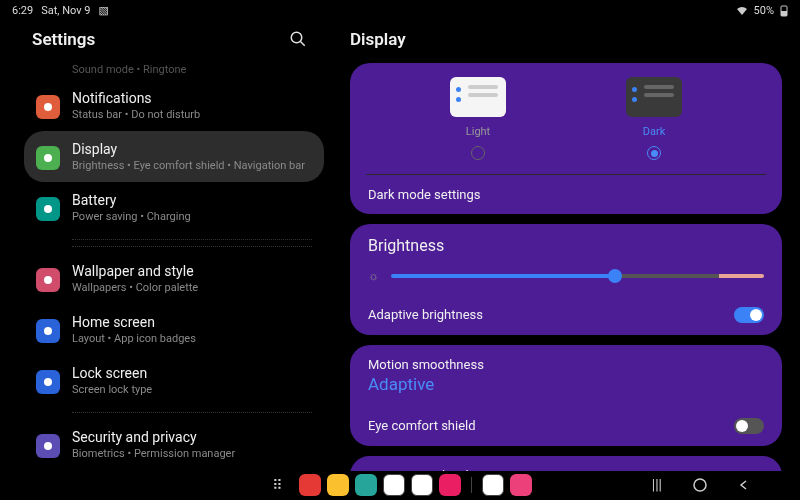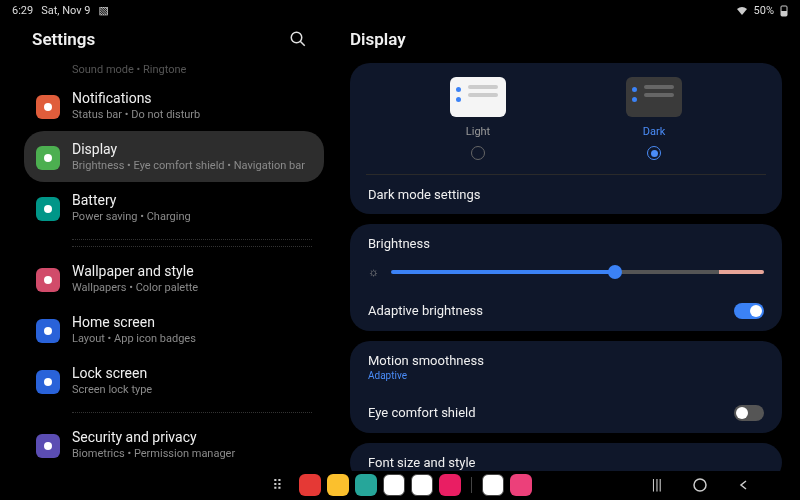--- a/index.html
+++ b/index.html
@@ -15,43 +15,43 @@
 .settings-list{padding:0 6px 0 24px}
 .settings-item{display:flex;align-items:center;padding:10px 12px;border-radius:20px;gap:12px;cursor:pointer}
 .settings-item.selected{background:#2d2d2d}
 .item-icon{width:24px;height:24px;border-radius:6px;display:flex;align-items:center;justify-content:center;flex-shrink:0;margin-top:2px}
 .item-text{flex:1}
 .item-title{font-size:14px;color:#f0f0f0;margin-bottom:2px}
 .item-sub{font-size:11px;color:#8a8a8a}
 .divider{border:none;border-top:1px dotted #333;margin:6px 12px 6px 48px}
 .right-pane{flex:1;padding:0 8px 0 0;overflow:hidden}
 .right-title{font-size:17px;font-weight:600;padding:8px 0 14px 20px;color:#f0f0f0}
-.card{background:#0f172a;border-radius:20px;margin:0 10px 10px 20px;padding:0}
+.card{background:#4c1d95;border-radius:20px;margin:0 10px 10px 20px;padding:0}
 .theme-row{display:flex;justify-content:space-around;padding:14px 40px 6px}
 .theme-opt{display:flex;flex-direction:column;align-items:center;gap:8px;cursor:pointer}
 .preview{width:56px;height:40px;border-radius:6px;position:relative;padding:8px}
 .preview.light{background:#f5f5f5}
 .preview.dark{background:#3a3a3a}
 .preview-line{height:4px;border-radius:2px;margin-bottom:4px;margin-left:10px}
 .preview.light .preview-line{background:#ccc}
 .preview.dark .preview-line{background:#666}
 .preview-dot{position:absolute;width:5px;height:5px;border-radius:50%;background:#3b82f6;left:6px}
 .preview-dot.d1{top:10px}
 .preview-dot.d2{top:20px}
 .theme-label{font-size:11px}
 .theme-label.active{color:#4a8cf7;font-weight:400}
 .theme-label.inactive{color:#999}
 .radio{width:14px;height:14px;border-radius:50%;border:1.5px solid #666;display:flex;align-items:center;justify-content:center}
 .radio.checked{border-color:#4a8cf7}
 .radio.checked::after{content:'';width:7px;height:7px;border-radius:50%;background:#4a8cf7}
 .card-divider{border:none;border-top:1px solid #2a2a2a;margin:8px 16px 0}
 .card-row{padding:12px 18px;font-size:13px;color:#f0f0f0;display:flex;justify-content:space-between;align-items:flex-start;cursor:pointer}
-.card-row-sub{font-size:10px;color:#4a8cf7;margin-top:2px}
+.card-row-sub{font-size:17px;color:#4a8cf7;margin-top:2px}
 .bright-row{padding:12px 18px}
-.bright-title{font-size:13px;color:#f0f0f0;margin-bottom:14px}
+.bright-title{font-size:16px;color:#f0f0f0;margin-bottom:14px}
 .slider-row{display:flex;align-items:center;gap:12px}
 .bright-icon{color:#888;font-size:12px}
 .slider{flex:1;height:4px;background:linear-gradient(to right,#3b82f6 0%,#3b82f6 60%,#555 60%,#555 88%,#e8a598 88%);border-radius:2px;position:relative}
 .slider-thumb{position:absolute;width:14px;height:14px;background:#3b82f6;border-radius:50%;top:-5px;left:calc(60% - 7px)}
 .toggle{width:30px;height:16px;border-radius:8px;position:relative;cursor:pointer}
 .toggle.on{background:#3b82f6}
 .toggle.off{background:#555}
 .toggle-thumb{position:absolute;width:12px;height:12px;background:#fff;border-radius:50%;top:2px}
 .toggle.on .toggle-thumb{right:2px}
 .toggle.off .toggle-thumb{left:2px}

